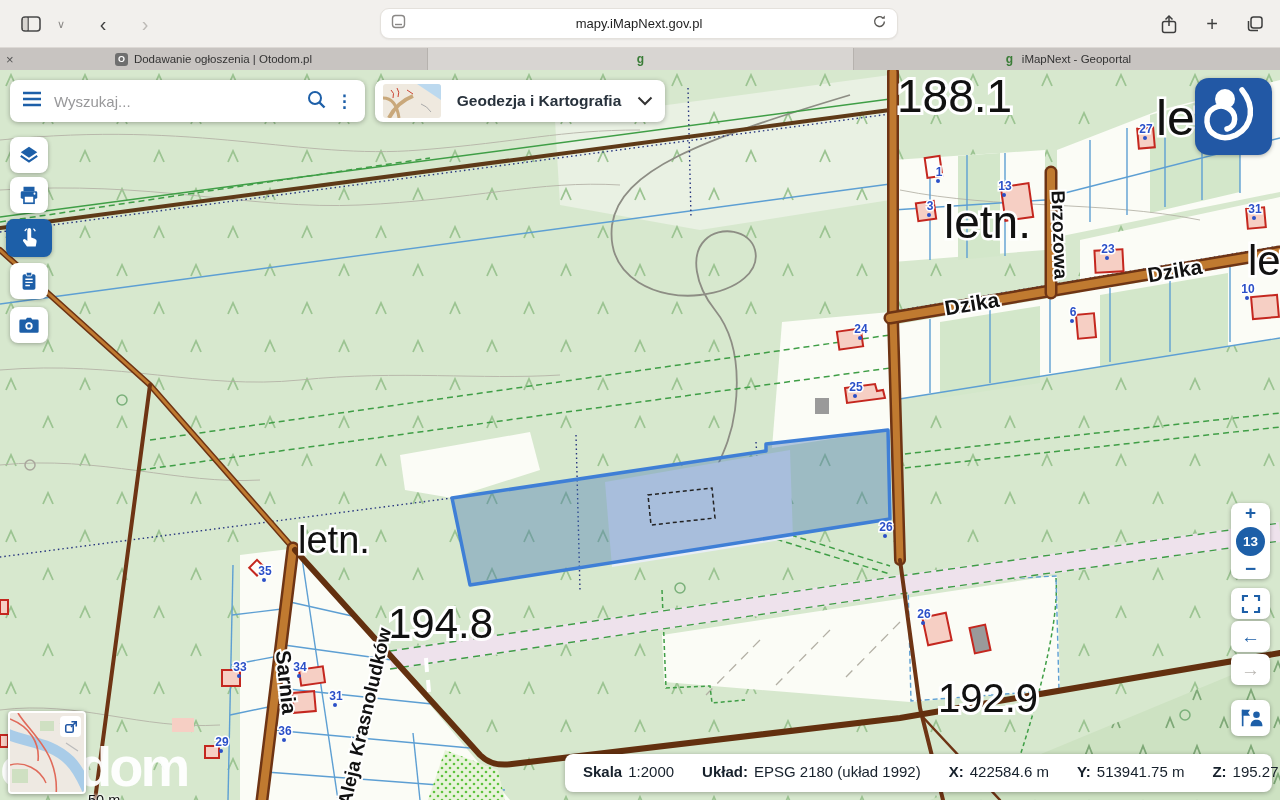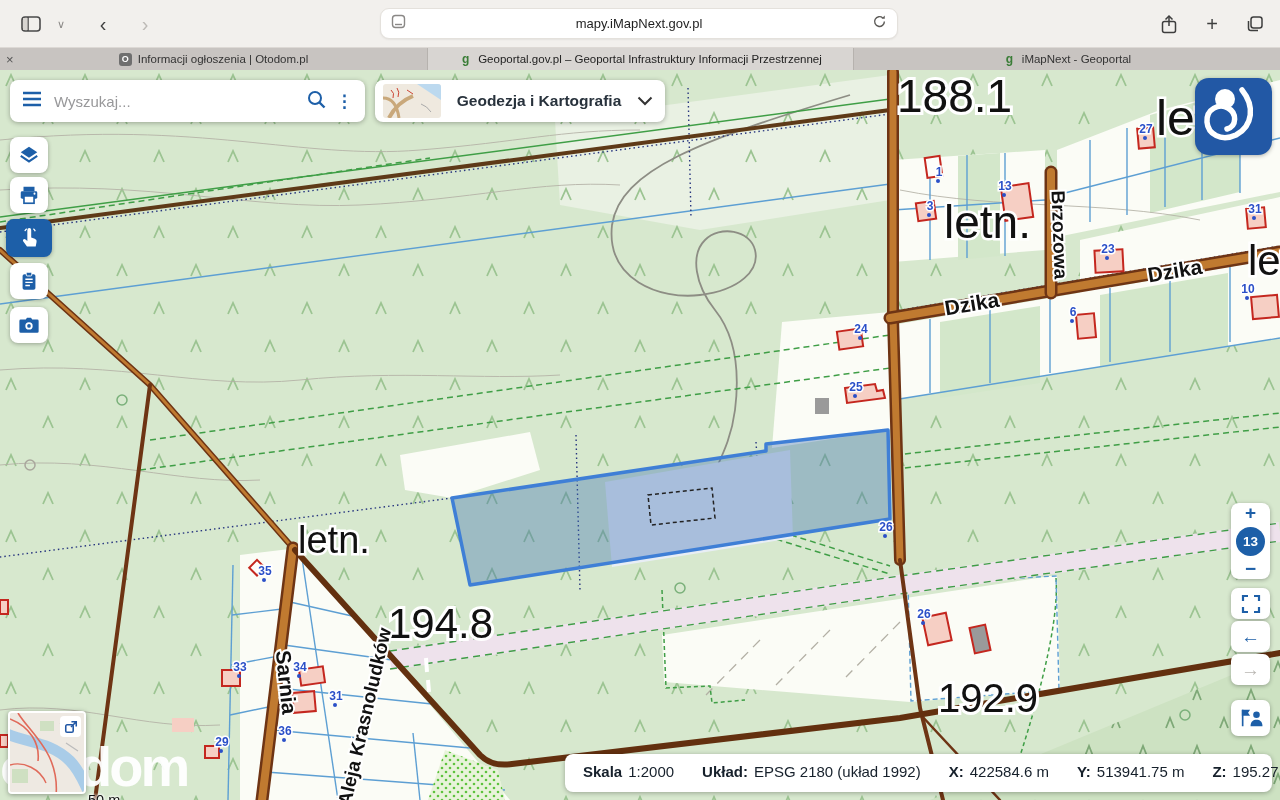--- a/index.html
+++ b/index.html
@@ -102,25 +102,24 @@
             <path d="M2.5 6 v7 a2.5 2.5 0 0 0 2.5 2.5 h7" fill="none" stroke="#3e3e3e" stroke-width="1.5"></path>
           </svg>
       </span>
     </div>
   </div>
 
   <div class="tabs">
     <div class="tab" style="width:427px;position:relative;">
       <span class="close">×</span>
       <span class="fav oto">O</span>
-      <span>Informacji ogłoszenia | Otodom.pl</span>
+      <span>Dodawanie ogłoszenia | Otodom.pl</span>
     </div>
     <div class="tab active" style="width:426px;">
       <span class="fav geo">g</span>
-      <span>Geoportal.gov.pl – Geoportal Infrastruktury Informacji Przestrzennej</span>
     </div>
     <div class="tab" style="width:427px;">
       <span class="fav geo">g</span>
       <span>iMapNext - Geoportal</span>
     </div>
   </div>
 
   <div class="mapwrap">
     <svg class="basemap" width="1280" height="730" viewBox="0 0 1280 730">
       <defs>

